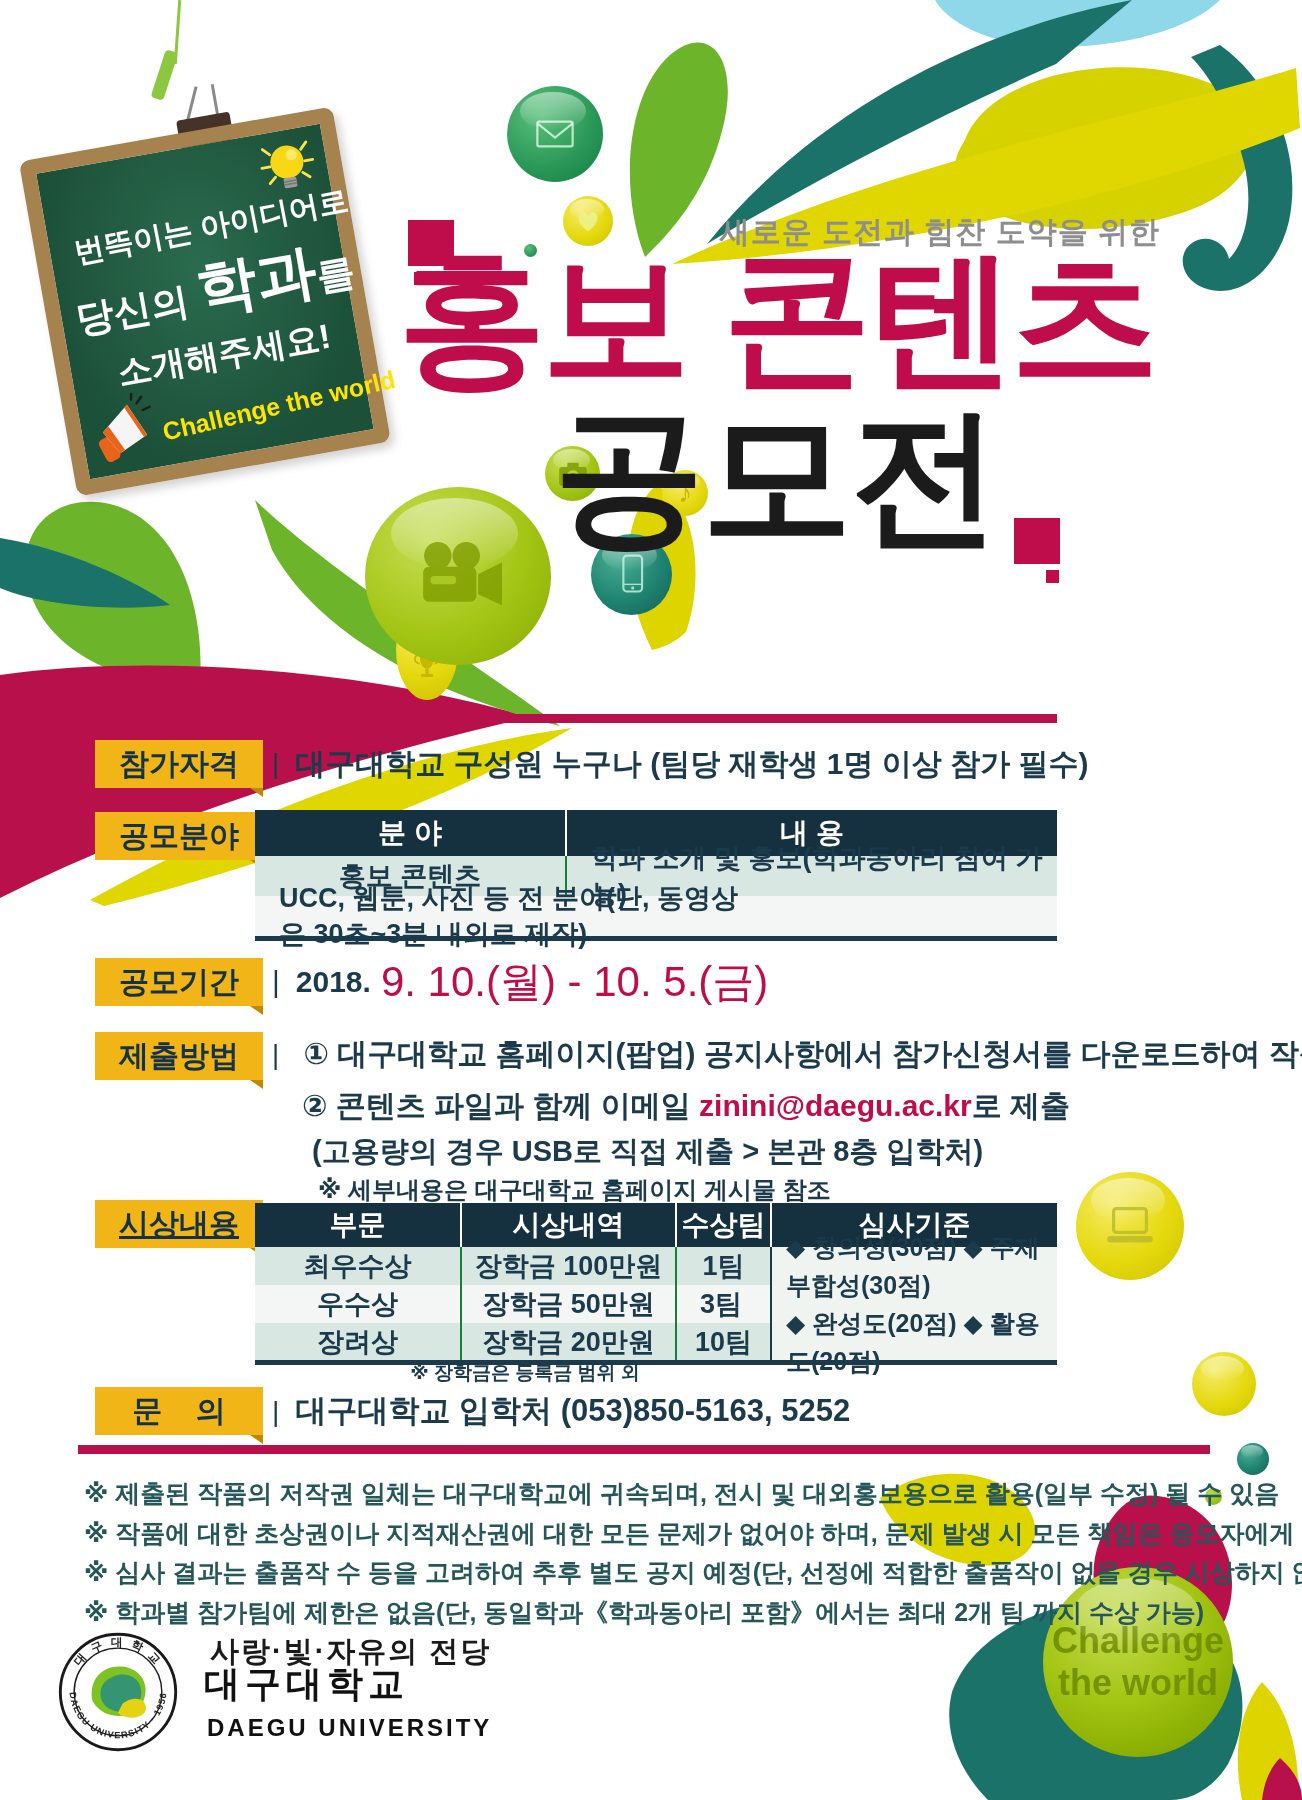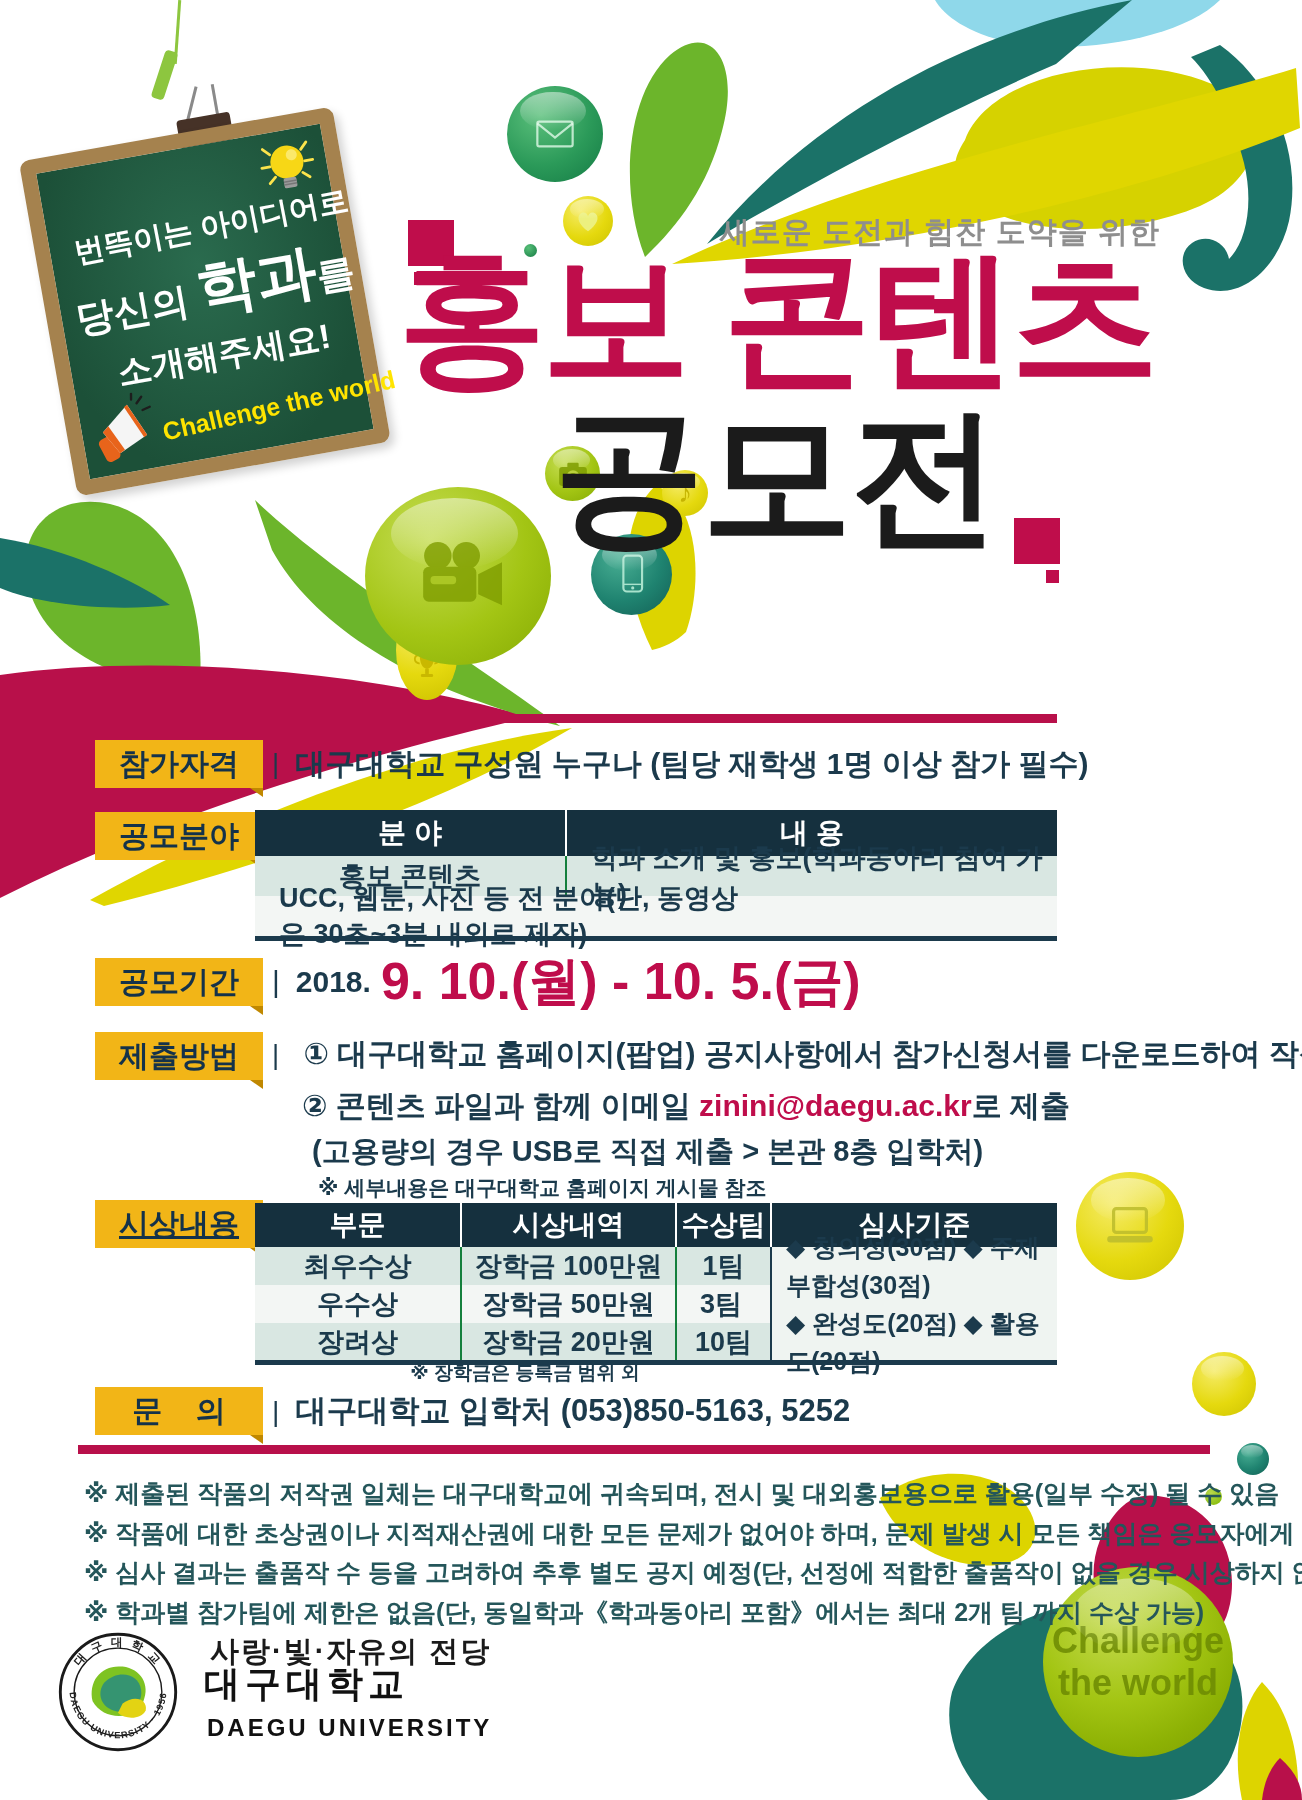--- a/index.html
+++ b/index.html
@@ -252,33 +252,33 @@
     </div>
     <div class="row bg-b" style="height:40px;">
       <div class="cell left" style="width:492px;">UCC, 웹툰, 사진 등 전 분야(단, 동영상은 30초~3분 내외로 제작)</div>
     </div>
   </div>
 
   <div class="sec-label" style="top:958px;">공모기간</div>
   <div class="sec-content" style="top:955px;height:54px;">
     <span class="pipe" style="font-size:30px;">|</span>
     <span style="font-size:30px;margin-right:10px;">2018.</span>
-    <span class="crimson" style="font-size:52px;font-weight:700;">9. 10.(월) - 10. 5.(금)</span>
+    <span class="crimson" style="font-size:42px;font-weight:400;">9. 10.(월) - 10. 5.(금)</span>
   </div>
 
   <div class="sec-label" style="top:1032px;">제출방법</div>
   <div class="sub-line" style="left:272px;top:1034px;font-size:30px;">
     <span class="pipe">|</span>
     <span>① 대구대학교 홈페이지(팝업) 공지사항에서 참가신청서를 다운로드하여 작성한 후</span>
   </div>
   <div class="sub-line" style="left:302px;top:1086px;font-size:30px;">
     <span>② 콘텐츠 파일과 함께 이메일 </span><span class="crimson">zinini@daegu.ac.kr</span><span>로 제출</span>
   </div>
   <div class="sub-line" style="left:312px;top:1132px;font-size:29px;">(고용량의 경우 USB로 직접 제출 &gt; 본관 8층 입학처)</div>
-  <div class="sub-line" style="left:318px;top:1174px;font-size:21px;">※ 세부내용은 대구대학교 홈페이지 게시물 참조</div>
+  <div class="sub-line" style="left:318px;top:1174px;font-size:24px;">※ 세부내용은 대구대학교 홈페이지 게시물 참조</div>
 
   <div class="sec-label" style="top:1200px;text-decoration:underline;">시상내용</div>
   <div class="tbl" style="top:1203px;">
     <div class="tbl-h" style="height:44px;">
       <div class="cell" style="width:205px;">부문</div>
       <div class="cell" style="width:215px;">시상내역</div>
       <div class="cell" style="width:95px;">수상팀</div>
       <div class="cell" style="width:287px;">심사기준</div>
     </div>
     <div style="display:flex;">

